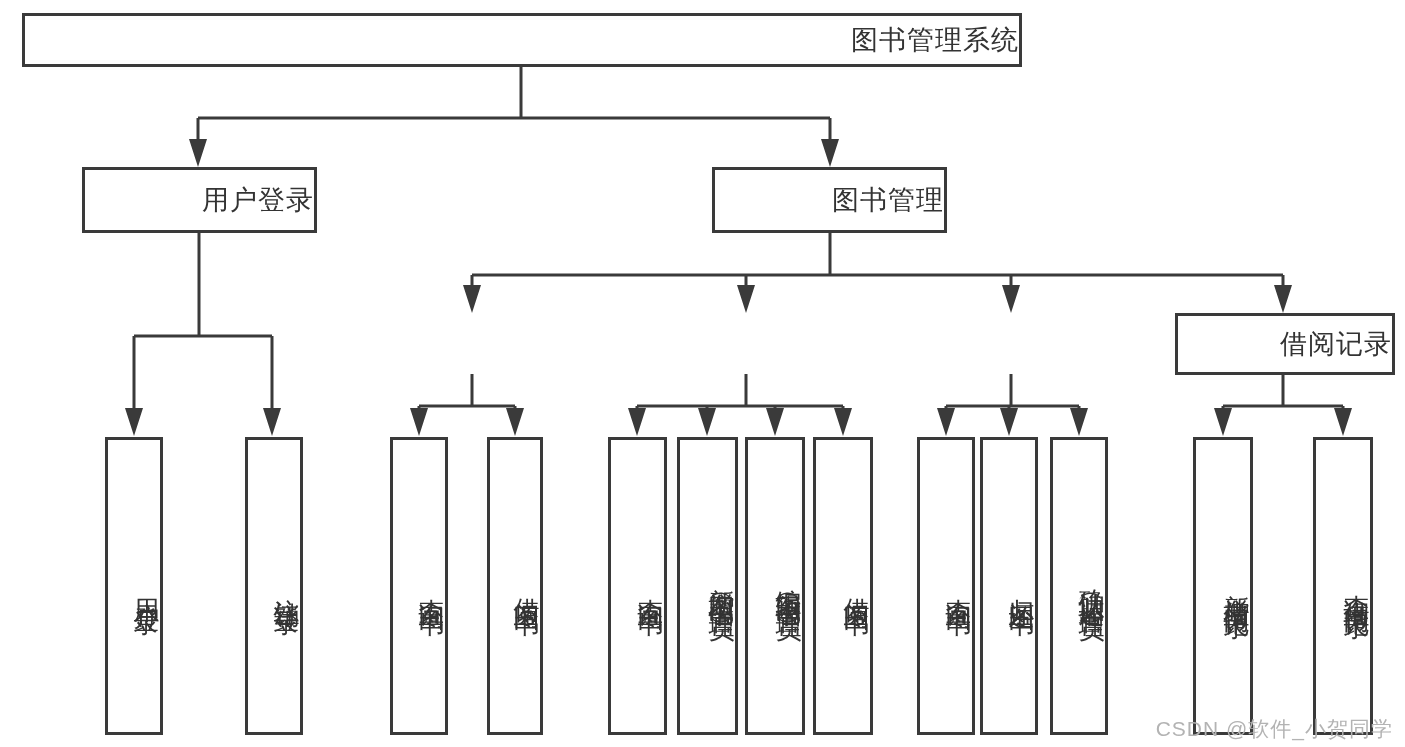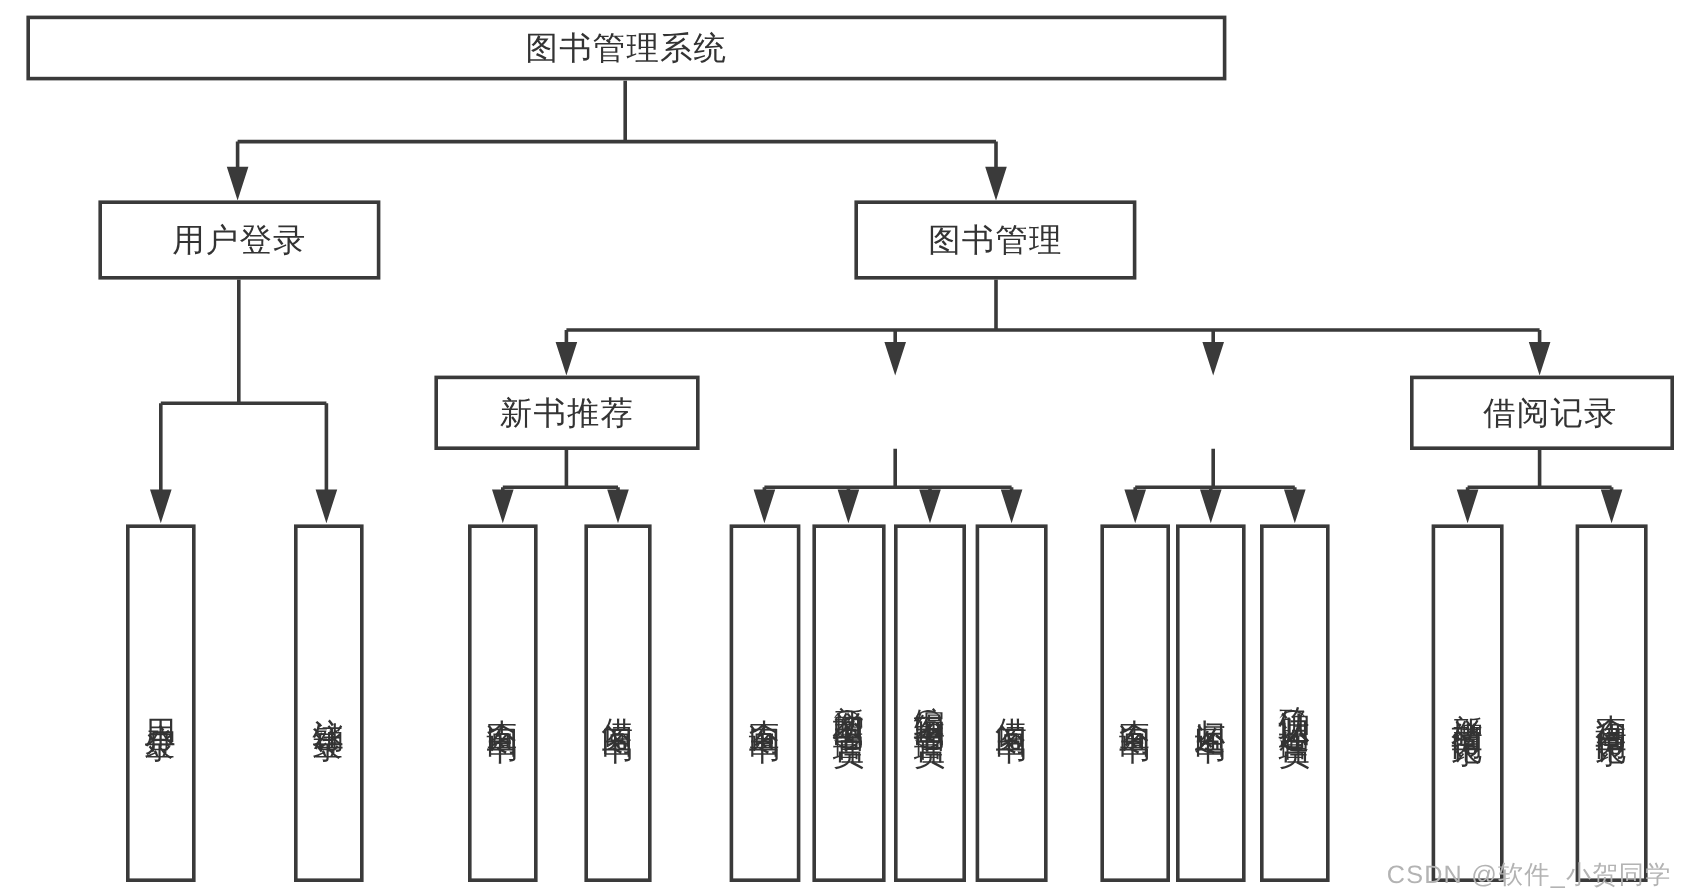--- a/index.html
+++ b/index.html
@@ -20,21 +20,21 @@
     left: 0;
     top: 0;
   }
   .node {
     position: absolute;
     box-sizing: border-box;
     background: #ffffff;
     border: 3px solid #3a3a3a;
     display: flex;
     align-items: center;
-    justify-content: center;
+    justify-content: flex-end;
   }
   .hbox .lbl {
     font-size: 27px;
     letter-spacing: 1px;
     color: #333333;
     white-space: nowrap;
   }
   .vbox .lbl {
     writing-mode: vertical-rl;
     text-orientation: mixed;
@@ -97,23 +97,20 @@
     <span class="lbl">图书管理系统</span>
   </div>
 
   <div class="node hbox" style="left:82px; top:167px; width:235px; height:66px;">
     <span class="lbl">用户登录</span>
   </div>
   <div class="node hbox" style="left:712px; top:167px; width:235px; height:66px;">
     <span class="lbl">图书管理</span>
   </div>
 
-  <div class="node hbox" style="left:362px; top:313px; width:221px; height:62px;">
-    <span class="lbl">新书推荐</span>
-  </div>
   <div class="node hbox" style="left:1175px; top:313px; width:220px; height:62px;padding-left:14px;">
     <span class="lbl">借阅记录</span>
   </div>
 
   <div class="node vbox" style="left:105px; top:437px; width:58px; height:298px;">
     <span class="lbl">用户登录</span>
   </div>
   <div class="node vbox" style="left:245px; top:437px; width:58px; height:298px;">
     <span class="lbl">注销登录</span>
   </div>

